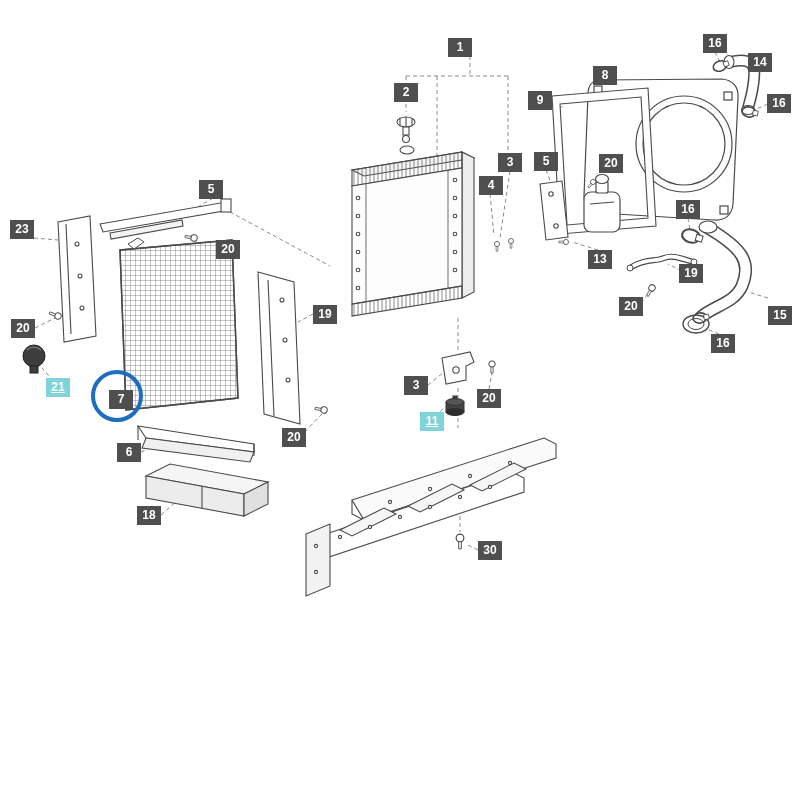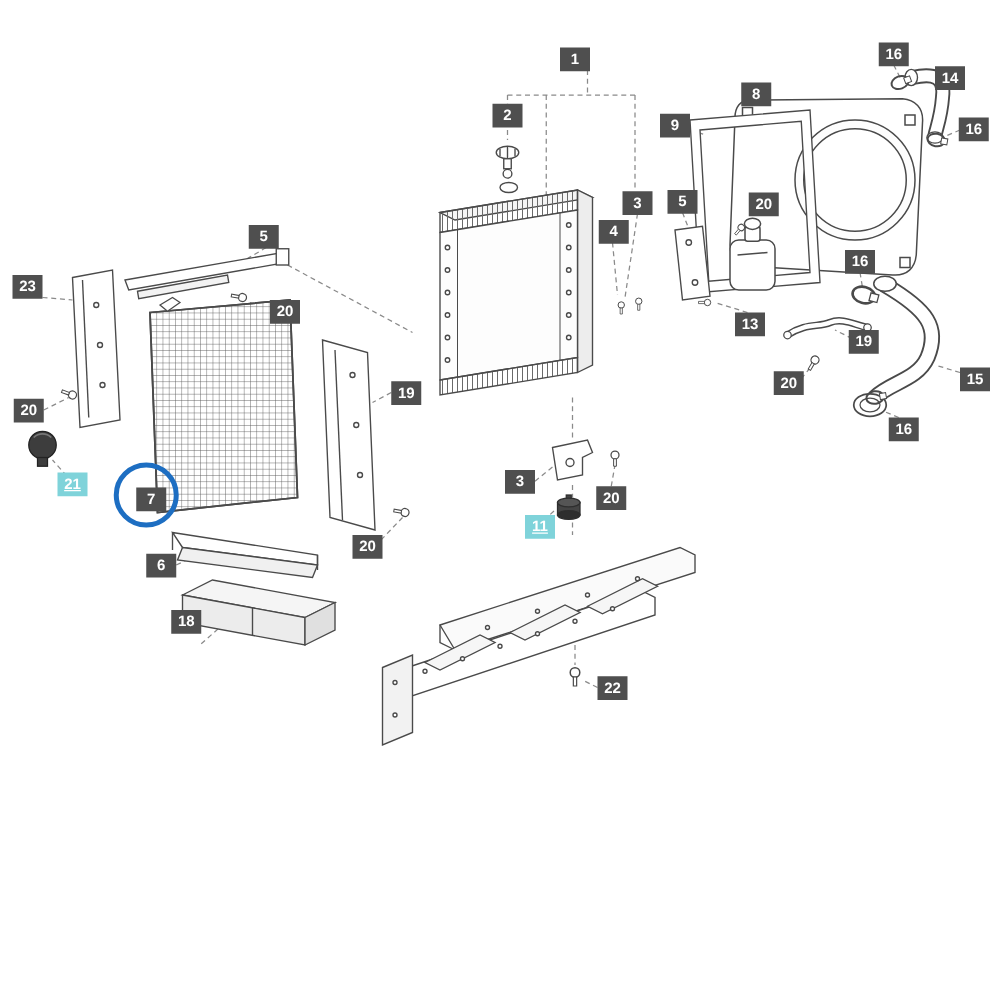--- a/index.html
+++ b/index.html
@@ -282,29 +282,29 @@
       <div class="part-label" style="left: 498px; top: 153px;">3</div>
       <div class="part-label" style="left: 534px; top: 152px;">5</div>
       <div class="part-label" style="left: 599px; top: 154px;">20</div>
       <div class="part-label" style="left: 479px; top: 176px;">4</div>
       <div class="part-label" style="left: 199px; top: 180px;">5</div>
       <div class="part-label" style="left: 10px; top: 220px; text-align: center;">23</div>
       <div class="part-label" style="left: 676px; top: 200px;">16</div>
       <div class="part-label" style="left: 216px; top: 240px;">20</div>
       <div class="part-label" style="left: 588px; top: 250px;">13</div>
       <div class="part-label" style="left: 679px; top: 264px; text-align: center;">19</div>
-      <div class="part-label" style="left: 768px; top: 294px;">15</div>
+      <div class="part-label" style="left: 768px; top: 306px;">15</div>
       <div class="part-label" style="left: 619px; top: 297px;">20</div>
       <div class="part-label" style="left: 11px; top: 319px;">20</div>
       <div class="part-label" style="left: 313px; top: 305px;">19</div>
       <div class="part-label" style="left: 711px; top: 334px;">16</div>
       <div class="part-label highlight" style="left: 46px; top: 378px;">21</div>
       <div class="label-circle" style="left: 91px; top: 369.5px;"></div>
       <div class="part-label" style="left: 109px; top: 390px;">7</div>
       <div class="part-label" style="left: 404px; top: 376px;">3</div>
       <div class="part-label" style="left: 477px; top: 389px;">20</div>
       <div class="part-label highlight" style="left: 420px; top: 412px;">11</div>
       <div class="part-label" style="left: 117px; top: 443px;">6</div>
       <div class="part-label" style="left: 282px; top: 428px;">20</div>
-      <div class="part-label" style="left: 137px; top: 488px;">18</div>
-      <div class="part-label" style="left: 478px; top: 541px;">22</div>
+      <div class="part-label" style="left: 137px; top: 506px;">18</div>
+      <div class="part-label" style="left: 478px; top: 541px;">30</div>
     </div>
 </div>
 
 </body></html>

